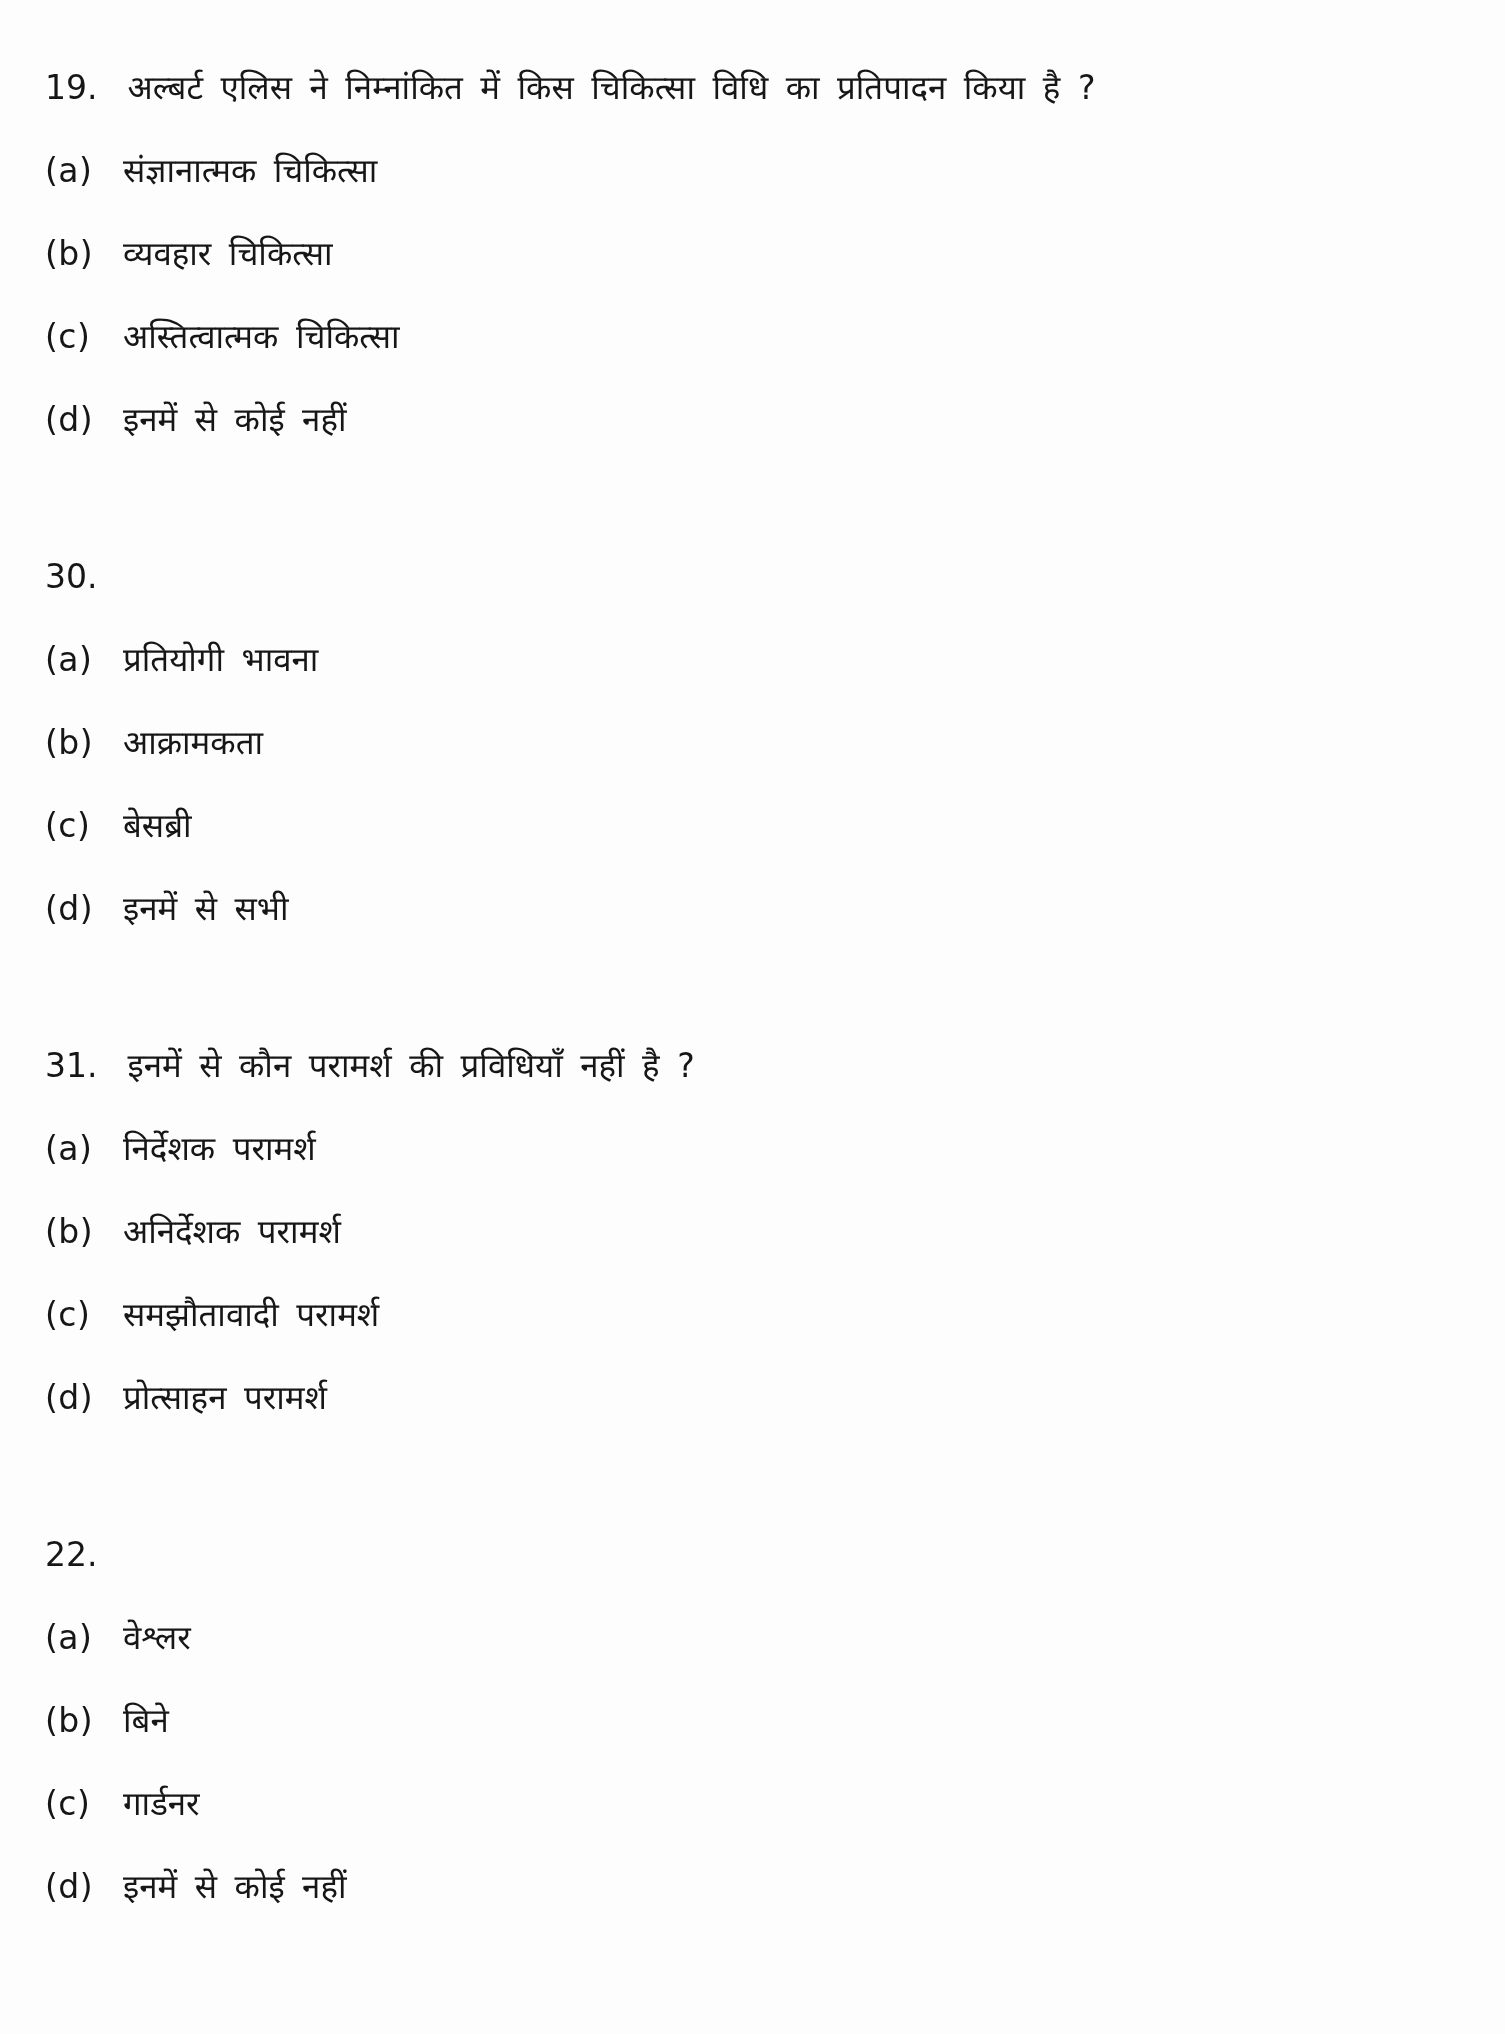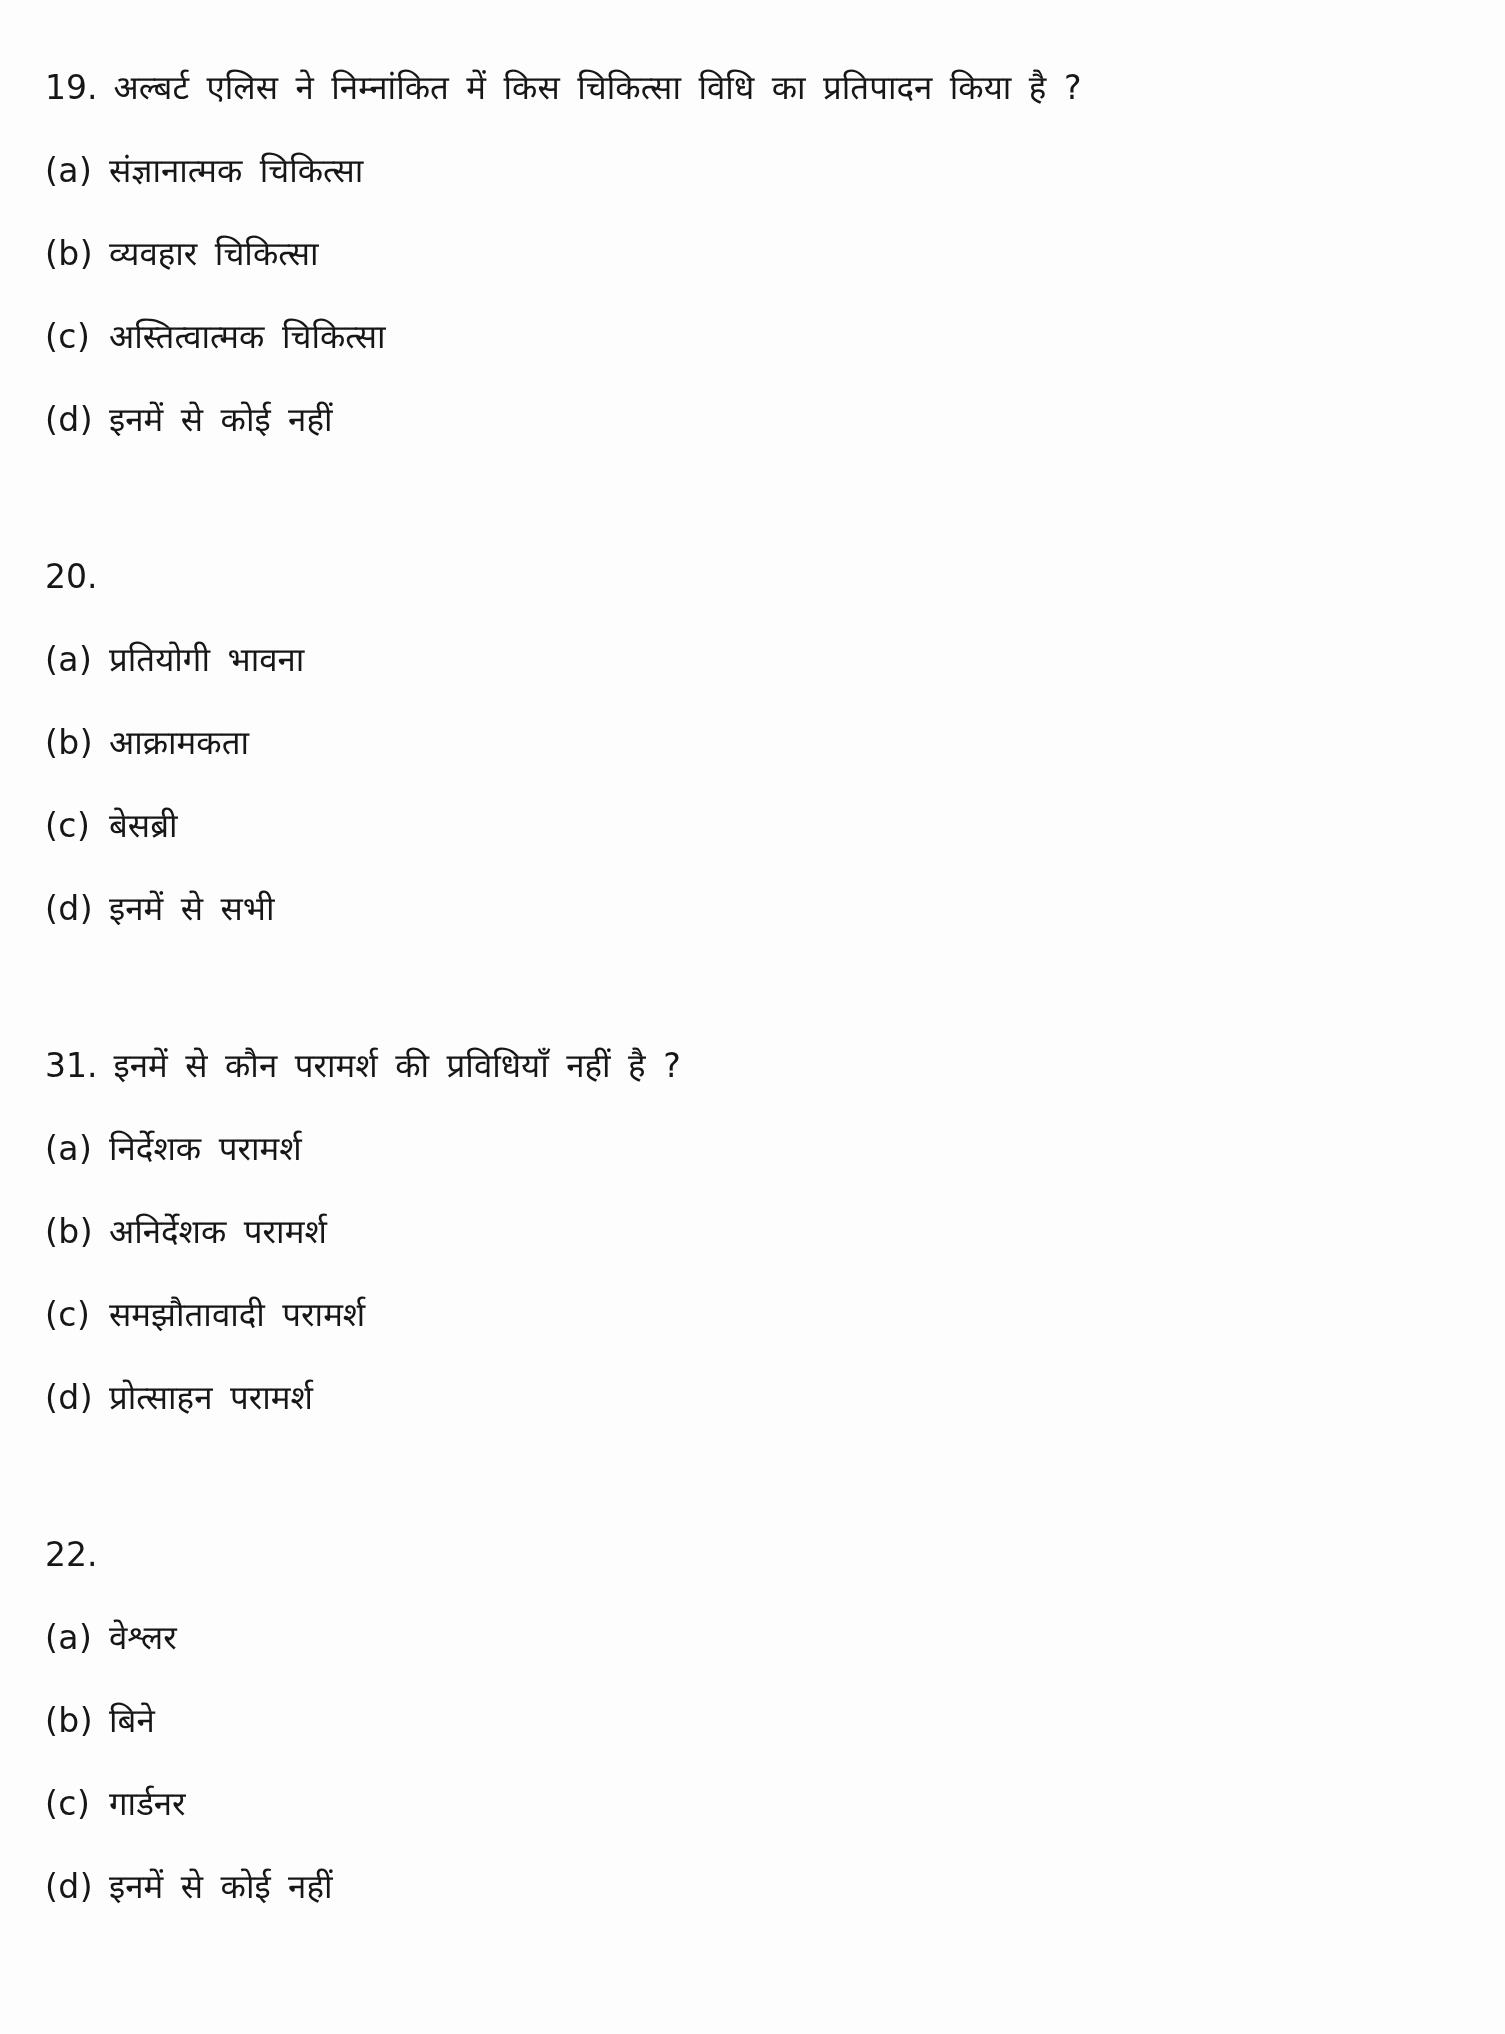--- a/index.html
+++ b/index.html
@@ -29,20 +29,21 @@
     min-width: 50px;
     margin-right: 14px;
     letter-spacing: 0.5px;
   }
   .q-number {
     flex: 0 0 auto;
     margin-right: 16px;
   }
   .text {
     word-spacing: 7px;
+    margin-left: 14px;
   }
 </style>
 </head>
 <body>
 
 <div class="page">
 
   <div class="question-block">
     <div class="line q-line">
       <span class="q-number">19.</span>
@@ -61,21 +62,21 @@
       <span class="text">अस्तित्वात्मक चिकित्सा</span>
     </div>
     <div class="line">
       <span class="marker">(d)</span>
       <span class="text">इनमें से कोई नहीं</span>
     </div>
   </div>
 
   <div class="question-block">
     <div class="line q-line">
-      <span class="q-number">20.</span>
+      <span class="q-number">30.</span>
     </div>
     <div class="line">
       <span class="marker">(a)</span>
       <span class="text">प्रतियोगी भावना</span>
     </div>
     <div class="line">
       <span class="marker">(b)</span>
       <span class="text">आक्रामकता</span>
     </div>
     <div class="line">

